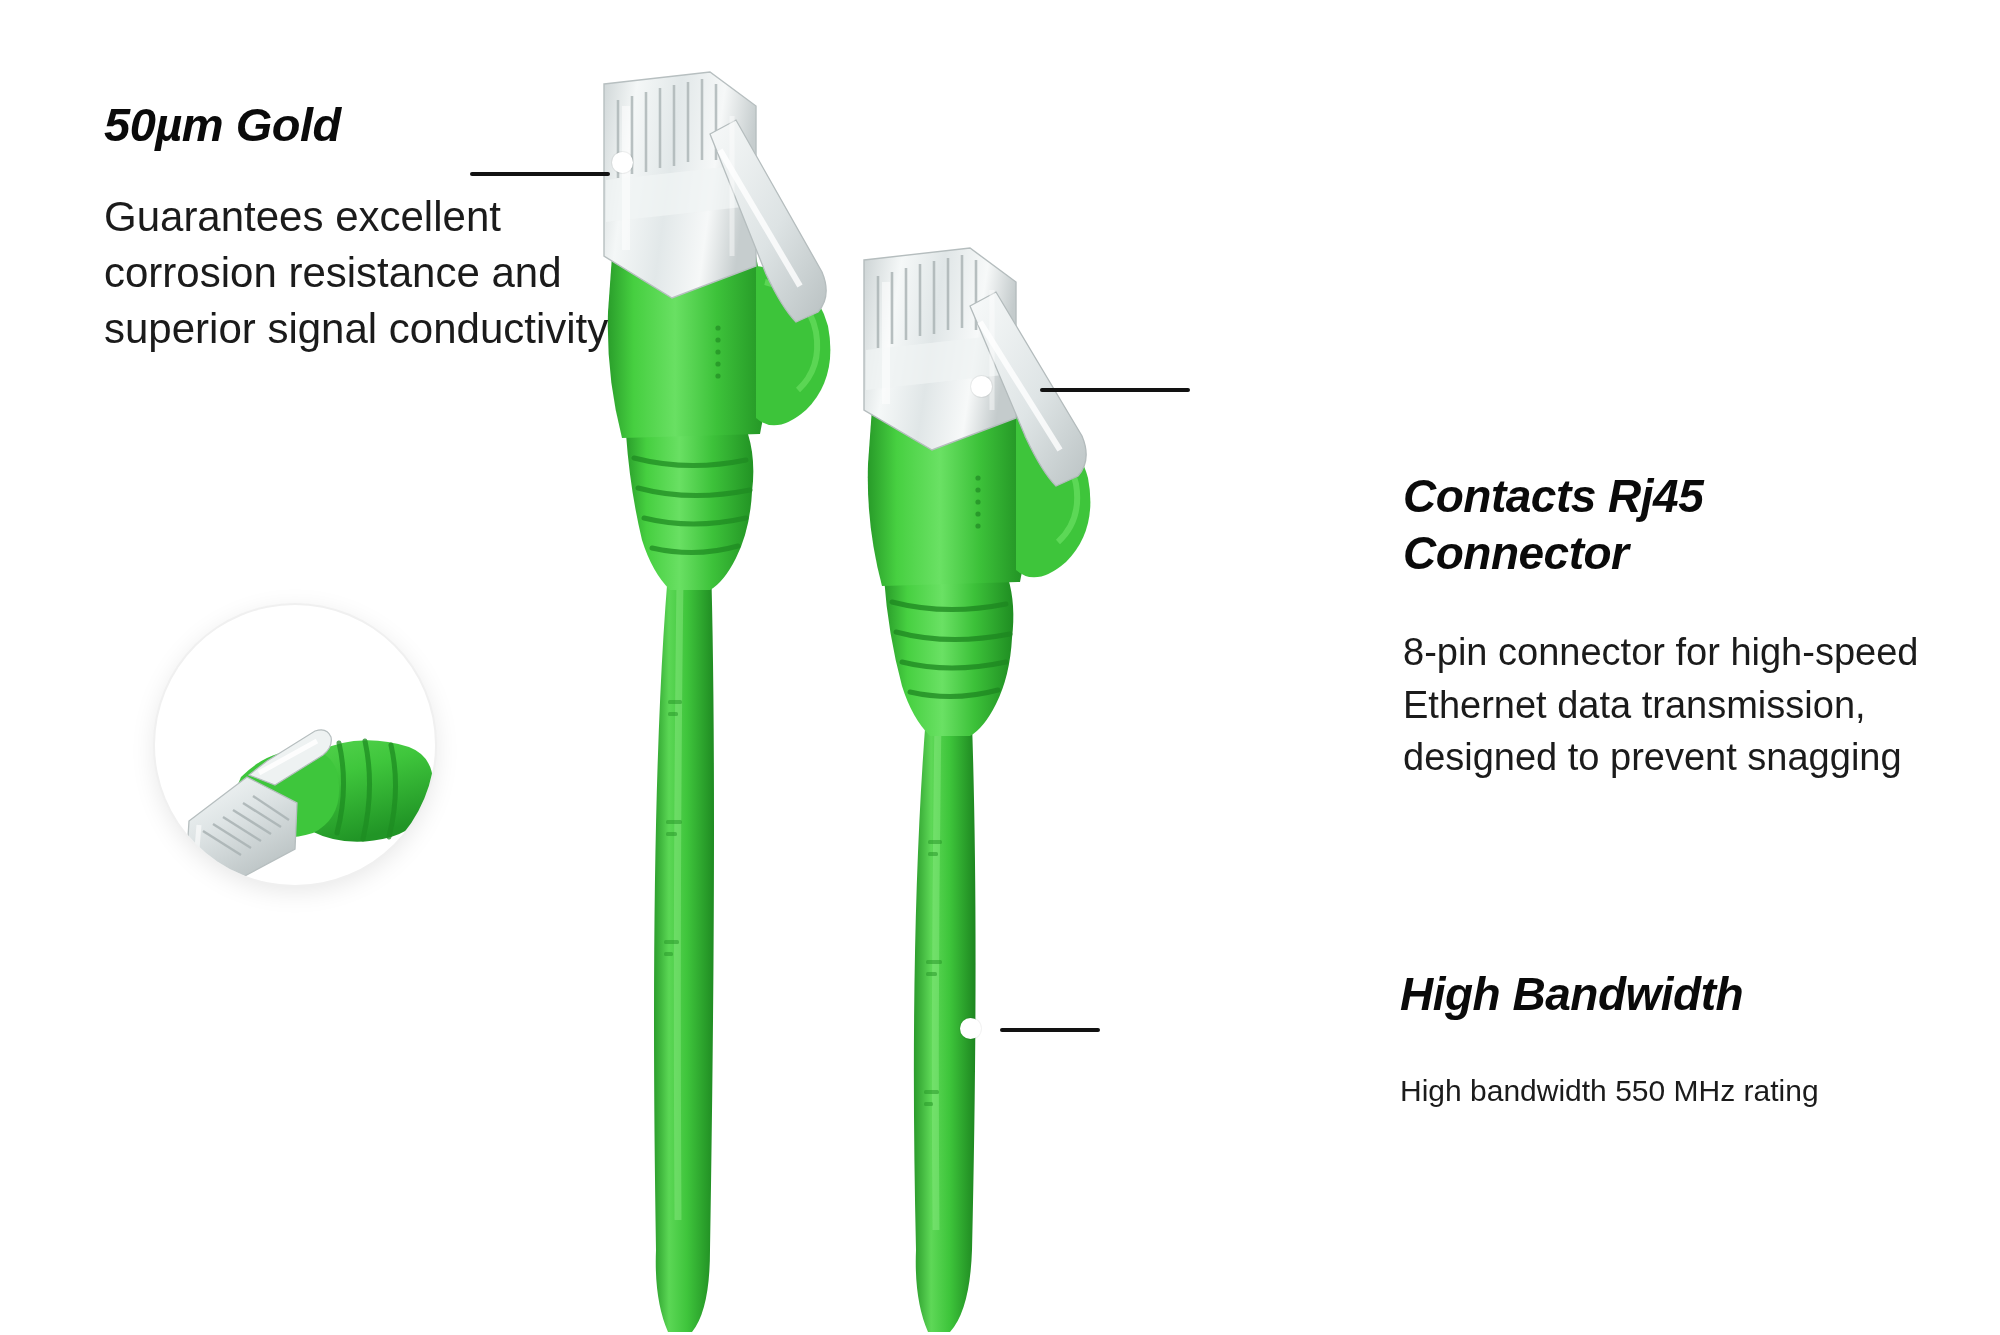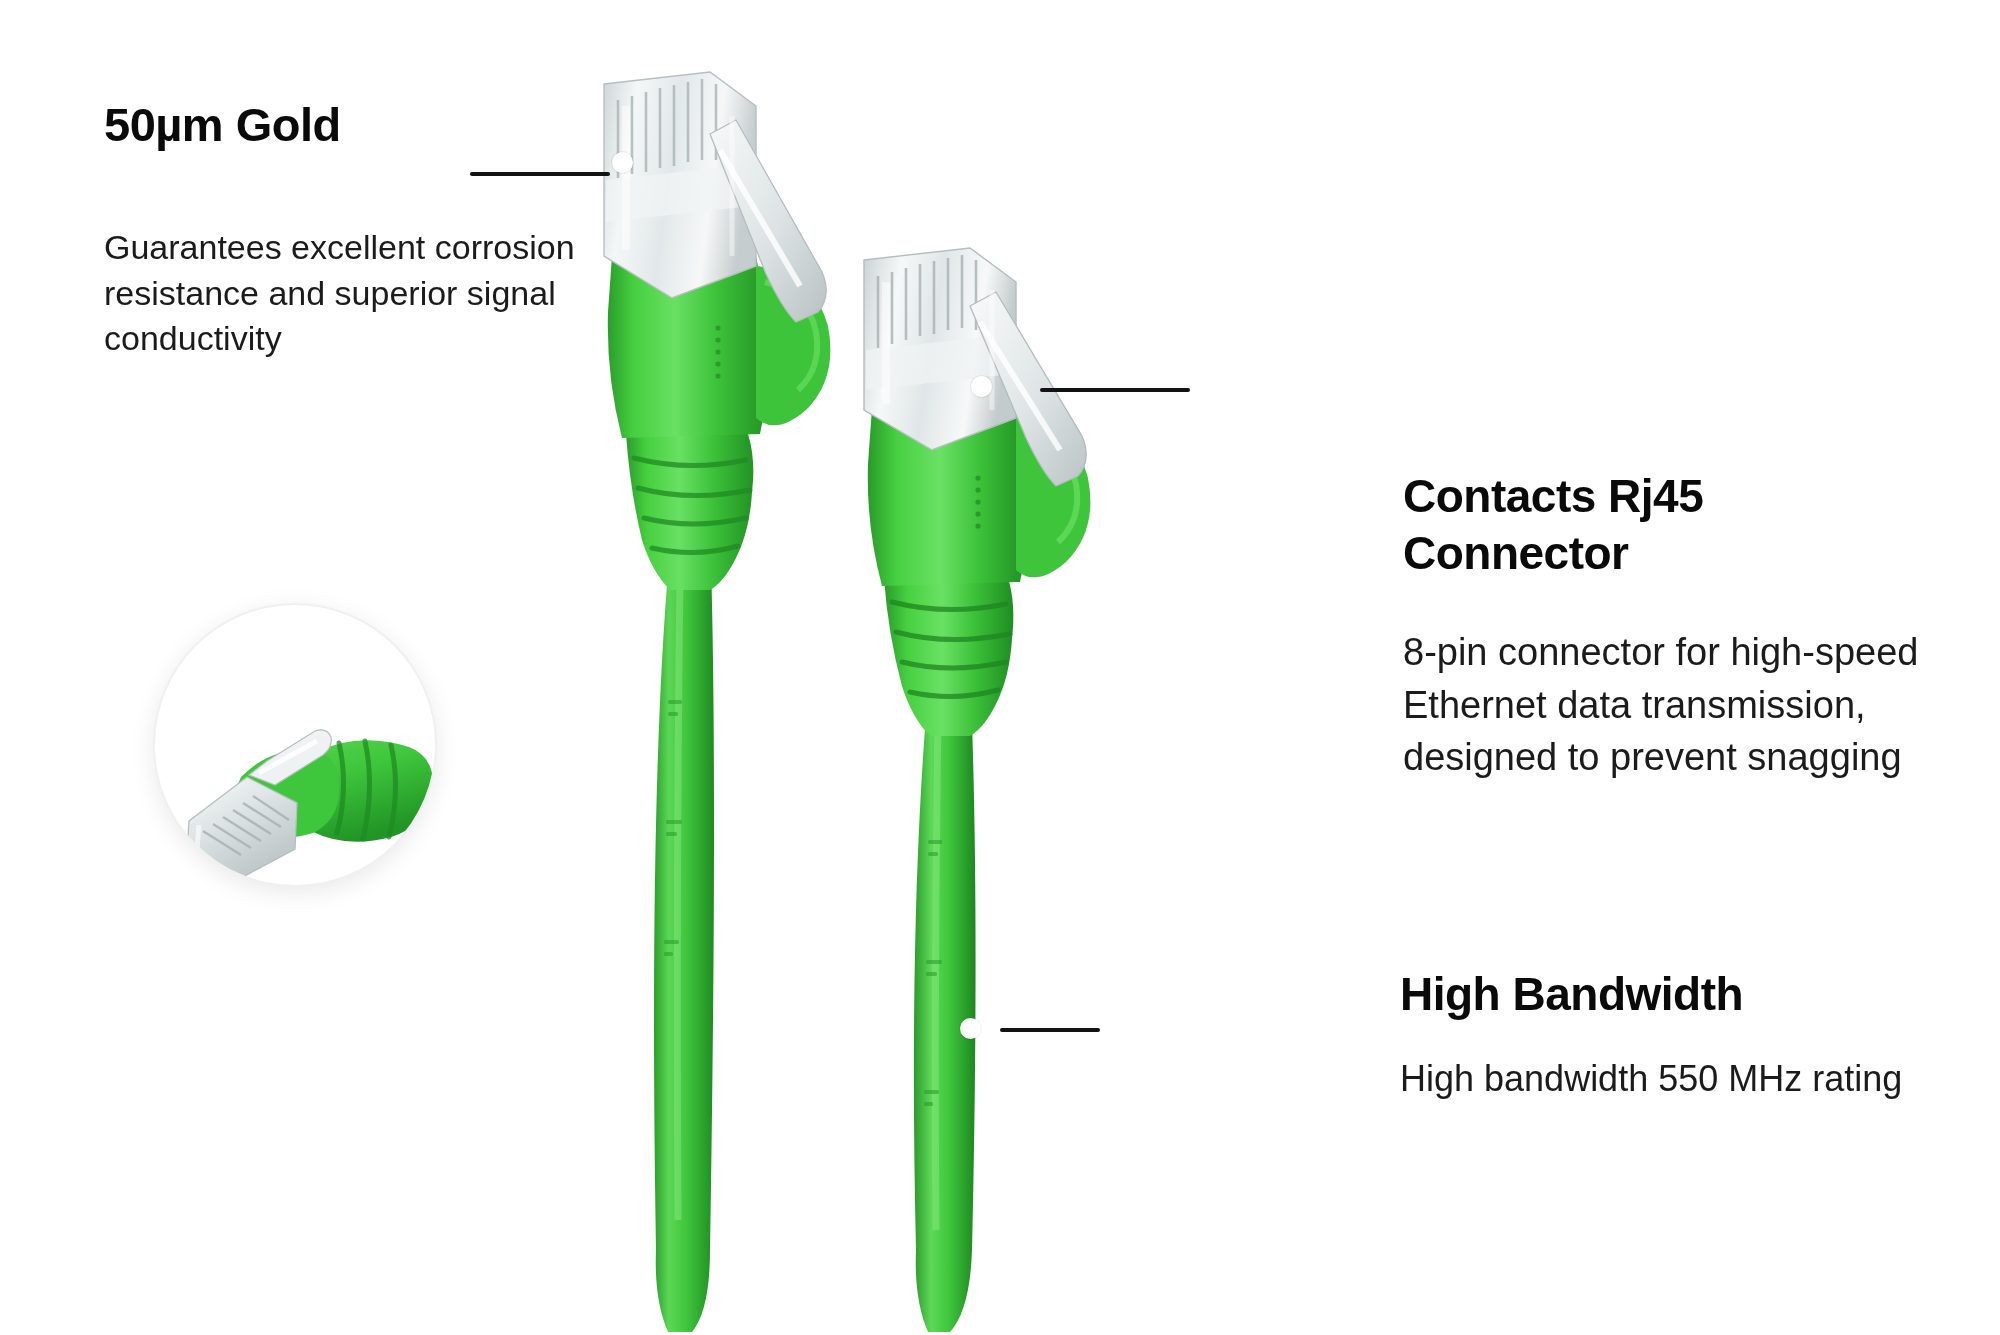--- a/index.html
+++ b/index.html
@@ -17,44 +17,45 @@
     -webkit-font-smoothing: antialiased;
   }
 
   
   .callout { position: absolute; }
   .callout h2 {
     margin: 0;
     font-weight: 700;
     color: #0a0a0a;
     letter-spacing: -0.5px;
+    font-style: italic;
   }
   .callout p {
     margin: 0;
     font-weight: 400;
     color: #1b1b1b;
   }
 
   #callout-gold {
     left: 104px; top: 96px; width: 560px;
   }
   #callout-gold h2 { font-size: 47px; line-height: 1.22; }
-  #callout-gold p  { font-size: 34px; line-height: 1.33; margin-top: 72px; }
+  #callout-gold p  { font-size: 42px; line-height: 1.33; margin-top: 36px; }
 
   #callout-snagless {
     left: 1403px; top: 468px; width: 530px;
   }
   #callout-snagless h2 { font-size: 46px; line-height: 1.24; }
   #callout-snagless p  { font-size: 38px; line-height: 1.38; margin-top: 44px; }
 
   #callout-bandwidth {
     left: 1400px; top: 966px; width: 545px;
   }
   #callout-bandwidth h2 { font-size: 46px; line-height: 1.22; }
-  #callout-bandwidth p  { font-size: 36px; line-height: 1.37; margin-top: 32px; }
+  #callout-bandwidth p  { font-size: 30px; line-height: 1.37; margin-top: 48px; }
 
   
   .leader-line {
     position: absolute;
     height: 4px;
     background: #121212;
     border-radius: 2px;
   }
   .leader-dot {
     position: absolute;

